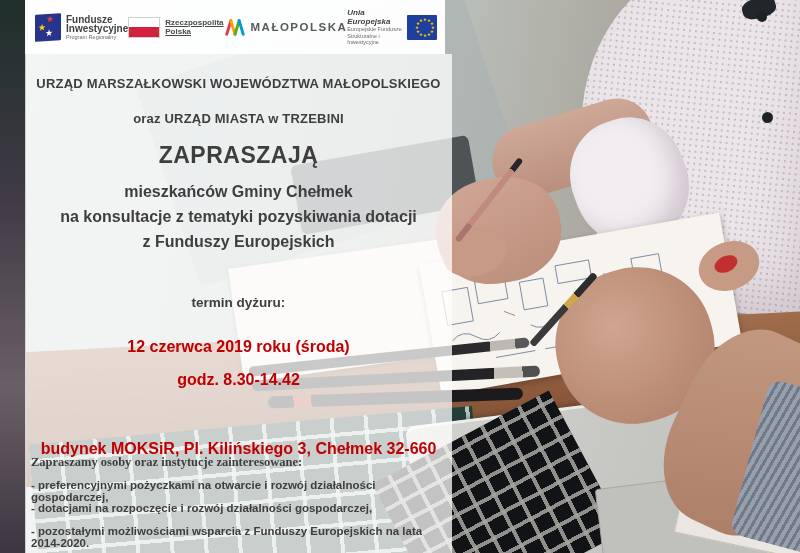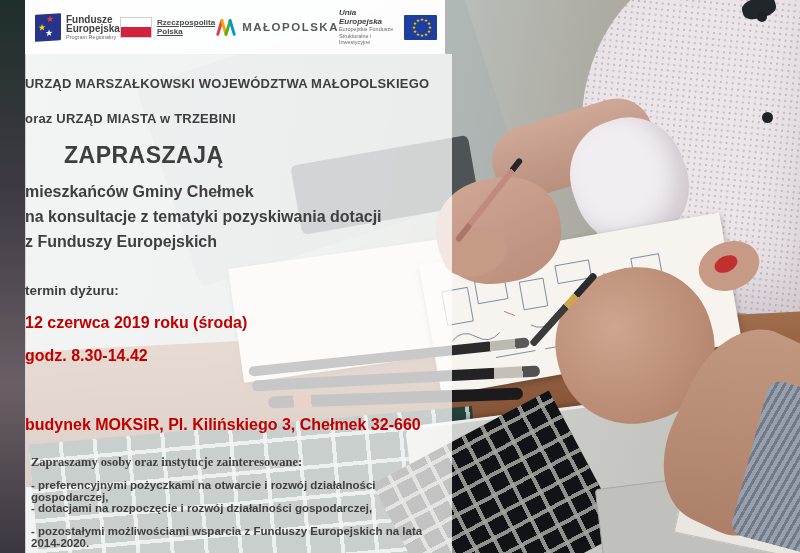--- a/index.html
+++ b/index.html
@@ -92,26 +92,26 @@
   .pl-flag .r{flex:1;background:#d4213d;}
   .pl-text span{display:block;font-size:8px;line-height:9px;color:#4a4a4a;font-weight:600;text-decoration:underline;}
   .mp-text{font-size:11.5px;font-weight:bold;color:#58595b;letter-spacing:1.5px;}
   .eu-text{text-align:left;}
   .eu-text b{display:block;font-size:8px;line-height:9px;color:#3f3f3f;font-style:italic;}
   .eu-text i{display:block;font-style:normal;font-size:5.5px;line-height:6.5px;color:#6b6b6b;}
   .eu-flag{width:36px;height:25px;background:#1e3f9e;position:relative;border-radius:1px;}
 
   
   .copy{left:25px;top:0;width:427px;height:553px;color:#3f3e3e;}
-  .line{position:absolute;width:100%;font-weight:bold;}
+  .line{position:absolute;width:100%;text-align:center;font-weight:bold;}
   .sm{font-size:13px;letter-spacing:0.2px;}
-  .big{font-size:23px;letter-spacing:0.5px;margin-left:39px;}
+  .big{font-size:23px;letter-spacing:0.5px;}
   .md{font-size:16px;}
   .lbl{font-size:13.5px;}
-  .red{color:#c00000;}
+  .red{color:#c00000;margin-top:24px;}
   .left-block{position:absolute;left:6px;width:412px;text-align:left;}
   .lead{font-size:12.5px;font-weight:bold;font-family:Liberation Serif, serif;}
   .bullet{font-size:11.5px;font-weight:bold;color:#3f3e3e;}
 </style>
 </head>
 <body>
 
 <div class="poster">
 
   <div class="abs" style="inset:0">
@@ -167,21 +167,21 @@
 
   <div class="abs header-bar">
     <div class="logo">
       <div class="fe-flag">
         <span class="st st-red">★</span>
         <span class="st st-yellow">★</span>
         <span class="st st-white">★</span>
       </div>
       <div class="fe-text">
         <b>Fundusze</b>
-        <b>Europejska</b>
+        <b>Inwestycyjne</b>
         <i>Program Regionalny</i>
       </div>
     </div>
     <div class="logo">
       <div class="pl-flag">
         <div class="w"></div>
           <div class="r"></div>
       </div>
       <div class="pl-text">
         <span>Rzeczpospolita</span>
@@ -226,21 +226,21 @@
     </div>
   </div>
 
   <div class="abs copy">
     <div class="line sm" style="top:76px">URZĄD MARSZAŁKOWSKI WOJEWÓDZTWA MAŁOPOLSKIEGO</div>
     <div class="line sm" style="top:111px">oraz URZĄD MIASTA w TRZEBINI</div>
     <div class="line big" style="top:142px">ZAPRASZAJĄ</div>
     <div class="line md" style="top:183px">mieszkańców Gminy Chełmek</div>
     <div class="line md" style="top:208px">na konsultacje z tematyki pozyskiwania dotacji</div>
     <div class="line md" style="top:233px">z Funduszy Europejskich</div>
-    <div class="line lbl" style="top:283px">termin dyżuru:</div>
+    <div class="line lbl" style="top:295px">termin dyżuru:</div>
     <div class="line md red" style="top:314px">12 czerwca 2019 roku (środa)</div>
     <div class="line md red" style="top:347px">godz. 8.30-14.42</div>
     <div class="line md red" style="top:416px">budynek MOKSiR, Pl. Kilińskiego 3, Chełmek 32-660</div>
     <div class="left-block lead" style="top:455px">Zapraszamy osoby oraz instytucje zainteresowane:</div>
     <div class="left-block bullet" style="top:479px">- preferencyjnymi pożyczkami na otwarcie i rozwój działalności gospodarczej,</div>
     <div class="left-block bullet" style="top:502px">- dotacjami na rozpoczęcie i rozwój działalności gospodarczej,</div>
     <div class="left-block bullet" style="top:525px">- pozostałymi możliwościami wsparcia z Funduszy Europejskich na lata 2014-2020.</div>
   </div>
 
 </div>

